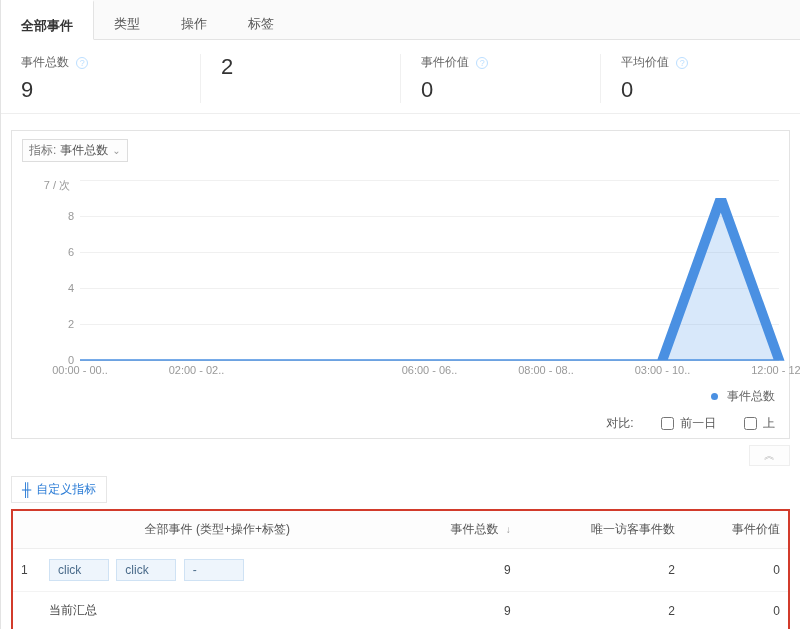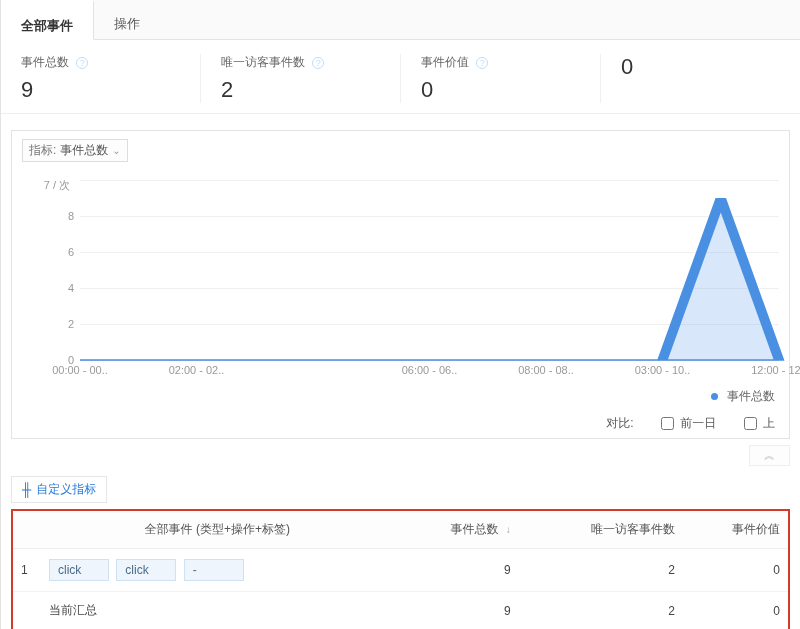--- a/index.html
+++ b/index.html
@@ -242,46 +242,48 @@
     color: #4a6b8a;
     margin-right: 4px;
     font-size: 12px;
   }
 </style>
 </head>
 <body>
 
 <div class="tabs">
   <div class="tab active">全部事件</div>
+  <div class="tab">类型</div>
   <div class="tab">操作</div>
+  <div class="tab">标签</div>
 </div>
 
 <div class="kpi-row">
   <div class="kpi">
     <div class="kpi-label">
       <span>事件总数</span>
       <span class="info-icon">?</span>
     </div>
     <div class="kpi-value">9</div>
   </div>
   <div class="kpi">
-    <div class="kpi-label">
-      <span>唯一访客事件数</span>
-      <span class="info-icon">?</span>
-    </div>
     <div class="kpi-value">2</div>
   </div>
   <div class="kpi">
     <div class="kpi-label">
       <span>事件价值</span>
       <span class="info-icon">?</span>
     </div>
     <div class="kpi-value">0</div>
   </div>
   <div class="kpi">
+    <div class="kpi-label">
+      <span>平均价值</span>
+      <span class="info-icon">?</span>
+    </div>
     <div class="kpi-value">0</div>
   </div>
 </div>
 
 <div class="chart-panel">
   <div class="metric-select">
     <span class="label">指标:</span>
     <span>事件总数</span>
     <span class="chev">⌄</span>
   </div>

